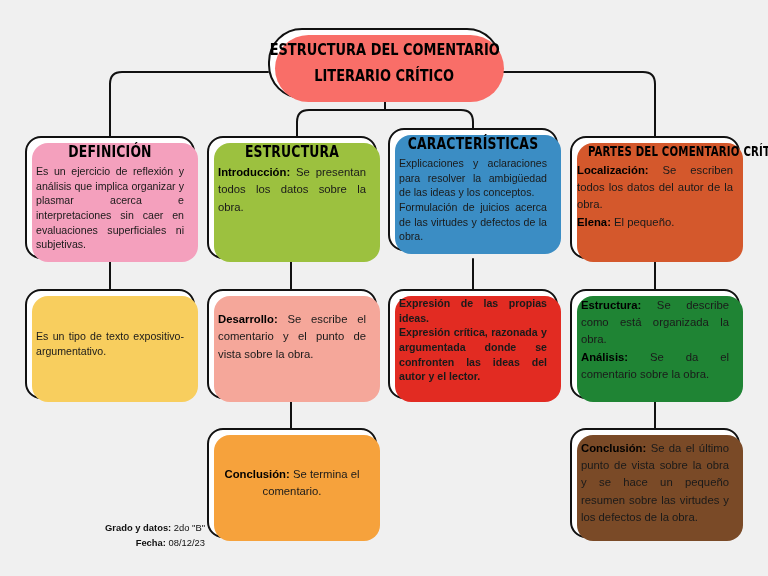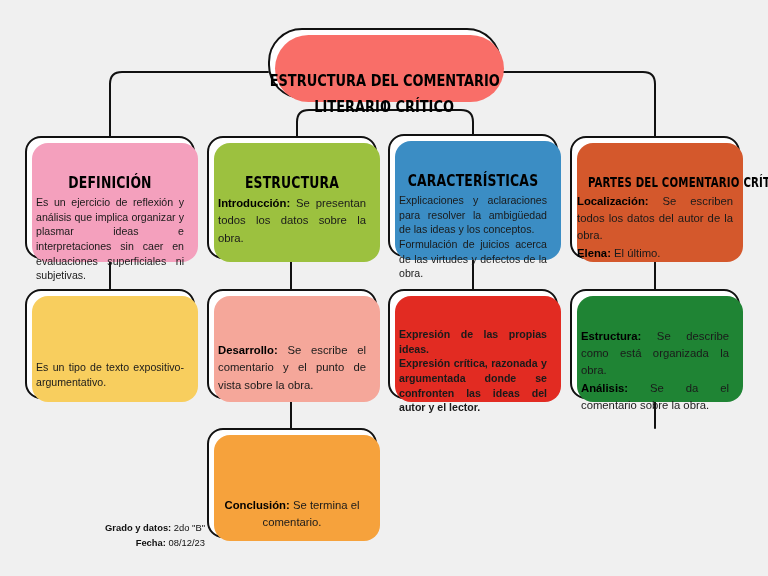--- a/index.html
+++ b/index.html
@@ -45,21 +45,20 @@
     z-index: -1;
   }
   .node .inner {
     position: relative;
     z-index: 2;
     padding: 6px 9px 6px 9px;
     height: 100%;
     box-sizing: border-box;
     display: flex;
     flex-direction: column;
-    margin-top: 31px;
   }
   .node .inner.vcenter {
     justify-content: center;
   }
   .node-title {
     font-family: "DejaVu Sans Condensed", "Liberation Sans Narrow", "Liberation Sans", sans-serif;
     font-weight: bold;
     font-size: 15px;
     letter-spacing: 0.2px;
     text-align: center;
@@ -171,51 +170,51 @@
       <div class="title-text">ESTRUCTURA DEL COMENTARIO</div>
       <div class="title-text">LITERARIO CRÍTICO</div>
     </div>
   </div>
 
   <div class="node" style="left:25px; top:136px; width:170px; height:123px;">
     <div class="shadow" style="background:#f4a0bd;"></div>
     <div class="inner">
       <div class="node-title">DEFINICIÓN</div>
       <div class="node-body">
-          <p>Es un ejercicio de reflexión y análisis que implica organizar y plasmar ideas e interpretaciones sin caer en evaluaciones superficiales ni subjetivas.</p>
+          <p>Es un ejercicio de reflexión y análisis que implica organizar y plasmar acerca e interpretaciones sin caer en evaluaciones superficiales ni subjetivas.</p>
         </div>
     </div>
   </div>
 
   <div class="node" style="left:207px; top:136px; width:170px; height:123px;">
     <div class="shadow" style="background:#9cc13f;"></div>
     <div class="inner">
       <div class="node-title">ESTRUCTURA</div>
       <div class="node-body loose">
           <p><b>Introducción:</b><span> Se presentan todos los datos sobre la obra.</span></p>
         </div>
     </div>
   </div>
 
-  <div class="node" style="left:388px; top:134px; width:170px; height:123px;">
+  <div class="node" style="left:388px; top:128px; width:170px; height:123px;">
     <div class="shadow" style="background:#3b8dc4;"></div>
     <div class="inner">
       <div class="node-title">CARACTERÍSTICAS</div>
       <div class="node-body" style="white-space:pre-line;">Explicaciones y aclaraciones para resolver la ambigüedad de las ideas y los conceptos.
 Formulación de juicios acerca de las virtudes y defectos de la obra.</div>
     </div>
   </div>
 
   <div class="node" style="left:570px; top:136px; width:170px; height:123px;">
     <div class="shadow" style="background:#d4582c;"></div>
     <div class="inner" style="padding-left:5px;padding-right:5px;">
       <div class="node-title wide">PARTES DEL COMENTARIO CRÍTICO</div>
       <div class="node-body loose">
         <p><b>Localización:</b><span> Se escriben todos los datos del autor de la obra.</span></p>
-        <p><b>Elena:</b><span> El último.</span></p>
+        <p><b>Elena:</b><span> El pequeño.</span></p>
       </div>
     </div>
   </div>
 
   <div class="node" style="left:25px; top:289px; width:170px; height:110px;">
     <div class="shadow" style="background:#f8ce5e;"></div>
     <div class="inner vcenter">
       <div class="node-body">
           <p>Es un tipo de texto expositivo-argumentativo.</p>
         </div>
@@ -251,19 +250,27 @@
 
   <div class="node" style="left:207px; top:428px; width:170px; height:110px;">
     <div class="shadow" style="background:#f6a23c;"></div>
     <div class="inner vcenter">
       <div class="node-body center loose">
           <p><b>Conclusión:</b><span> Se termina el comentario.</span></p>
         </div>
     </div>
   </div>
 
+  <div class="node" style="left:570px; top:428px; width:170px; height:110px;">
+    <div class="shadow" style="background:#7a4a27;"></div>
+    <div class="inner vcenter">
+      <div class="node-body loose">
+          <p><b>Conclusión:</b><span> Se da el último punto de vista sobre la obra y se hace un pequeño resumen sobre las virtudes y los defectos de la obra.</span></p>
+        </div>
+    </div>
+  </div>
 
   <div id="footer">
     <div class="line"><b>Grado y datos:</b><span> 2do "B"</span></div>
     <div class="line"><b>Fecha:</b><span> 08/12/23</span></div>
   </div>
 
 </div>
 
 </body></html>

